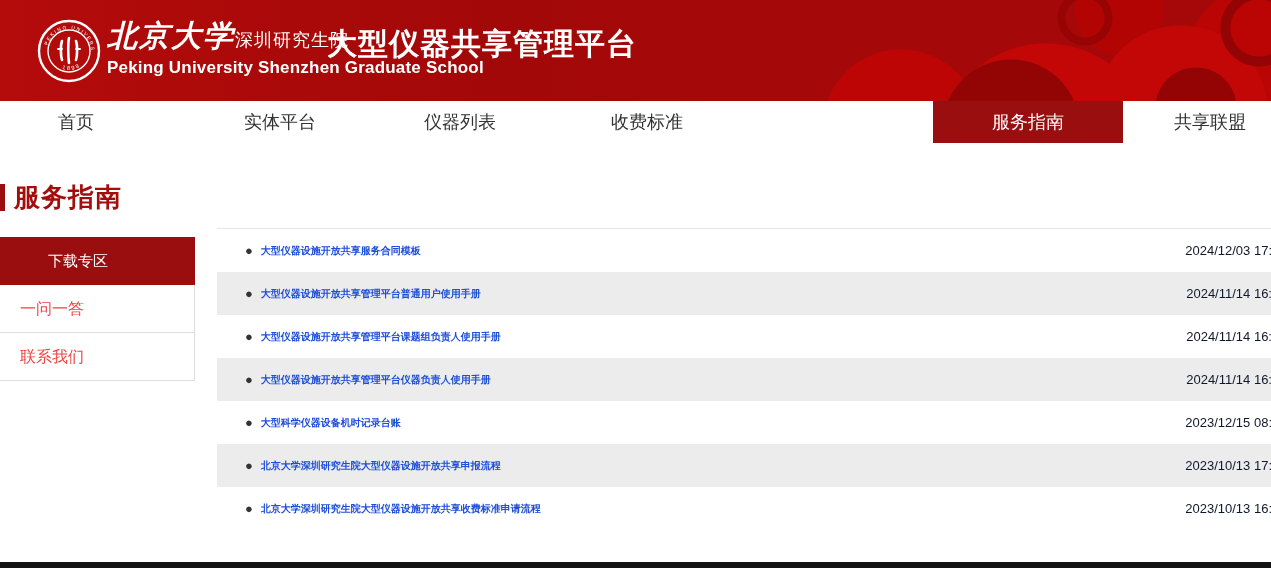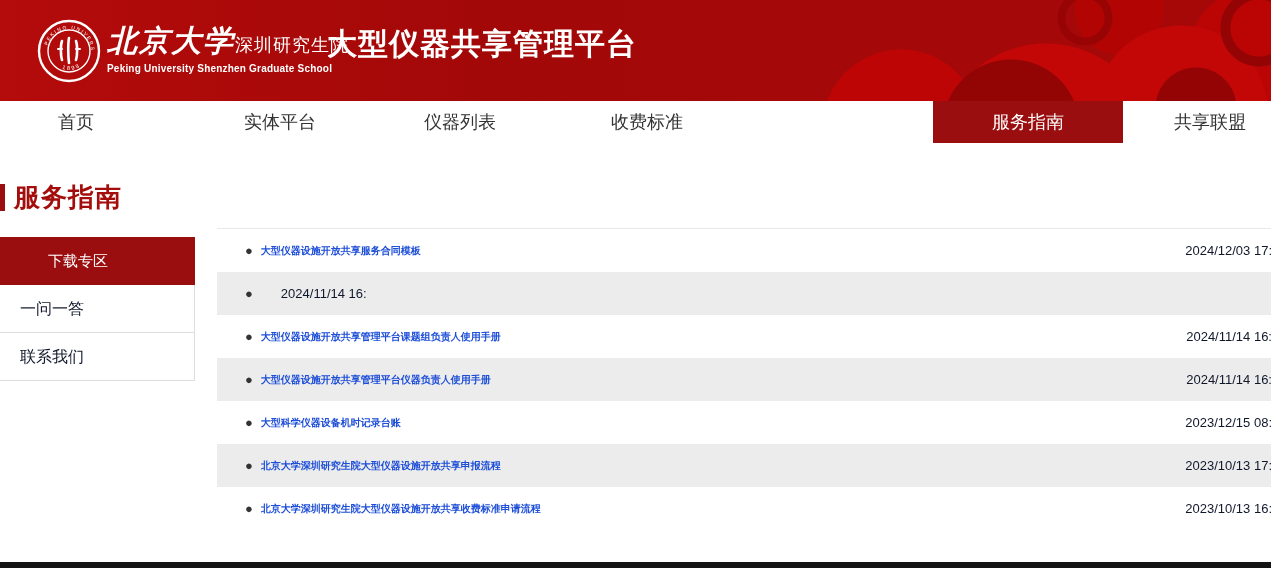--- a/index.html
+++ b/index.html
@@ -22,41 +22,41 @@
       radial-gradient(circle at 604px 55px, #BB0505 66px, rgba(187,5,5,0) 67px),
       radial-gradient(circle at 468px 10px, #B30404 44px, rgba(179,4,4,0) 45px);
   }
   .brand { position:absolute; top:0; left:37px; height:101px; display:flex; align-items:center; }
   .seal { width:64px; height:64px; flex:0 0 64px; }
   .brand-text { margin-left:6px; color:#fff; }
   .brand-cn-row { display:flex; align-items:baseline; }
   .cn-name { font-family:Liberation Mono, monospace; font-weight:bold; font-style:italic;
     font-size:30px; letter-spacing:2px; line-height:1; }
   .cn-suffix { font-size:18px; letter-spacing:1px; }
-  .en-name { font-size:10px; font-weight:bold; margin-top:5px; letter-spacing:0.2px; white-space:nowrap; }
+  .en-name { font-size:17px; font-weight:bold; margin-top:5px; letter-spacing:0.2px; white-space:nowrap; }
   .platform-title { position:absolute; left:327px; top:24px; color:#fff; font-size:30px;
     font-weight:bold; letter-spacing:1px; white-space:nowrap;text-align:center; }
 
   
   .nav { position:absolute; top:101px; left:0; width:1271px; height:42px; background:#fff; }
   .nav-item { position:absolute; top:0; height:42px; line-height:42px; text-align:center;
     font-size:18px; color:#333; text-decoration:none; display:block; width:190px;
     transform:translateX(-50%); cursor:pointer; white-space:nowrap; }
   .nav-item.active { background:#9B0E10; color:#fff; }
   .n0{left:76px;} .n1{left:280px;} .n2{left:460px;} .n3{left:647px;}
   .n4{left:852px;} .n5{left:1028px;} .n6{left:1210px;}
 
   
   .title-row { position:absolute; top:181px; left:0; height:32px; display:flex; align-items:center; }
   .title-bar { width:5px; height:27px; background:#9B0E10; }
   .page-title { margin-left:9px; font-size:26px; font-weight:bold; color:#A30D0B; letter-spacing:1px; }
 
   
   .sidebar { position:absolute; top:237px; left:0; width:195px; }
-  .side-item { height:48px; line-height:47px; padding-left:20px; font-size:16px; color:#0f172a;
+  .side-item { height:48px; line-height:47px; padding-left:20px; font-size:16px; color:#ef4444;
     background:#fff; border-bottom:1px solid #ddd; border-right:1px solid #ddd; cursor:pointer; }
   .side-item.active { background:#9B0E10; color:#fff; border-color:#9B0E10; font-size:15px;padding-left:48px; }
 
   
   .doc-list { position:absolute; top:228px; left:217px; width:1080px; border-top:1px solid #e8e8e8; }
   .doc-row { height:43px; display:flex; align-items:center; padding:0 25px 0 28px; background:#fff; cursor:pointer; }
   .doc-row.alt { background:#ECECEC; }
   .bullet { color:#333; font-size:13px; margin-right:8px; flex:0 0 auto; }
   .doc-title { font-size:10px; color:#1d4ed8; white-space:nowrap; overflow:hidden; flex:1 1 auto;font-weight:bold; }
   .doc-date { font-size:13px; color:#0f172a; white-space:nowrap; margin-left:20px; flex:0 0 auto; }
@@ -114,20 +114,21 @@
   </div>
 
   <div class="doc-list">
     <div class="doc-row">
       <span class="bullet">●</span>
       <span class="doc-title">大型仪器设施开放共享服务合同模板</span>
       <span class="doc-date">2024/12/03 17:</span>
     </div>
     <div class="doc-row alt">
       <span class="bullet">●</span>
+      <span class="doc-title">大型仪器设施开放共享管理平台普通用户使用手册</span>
       <span class="doc-date">2024/11/14 16:</span>
     </div>
     <div class="doc-row">
       <span class="bullet">●</span>
       <span class="doc-title">大型仪器设施开放共享管理平台课题组负责人使用手册</span>
       <span class="doc-date">2024/11/14 16:</span>
     </div>
     <div class="doc-row alt">
       <span class="bullet">●</span>
       <span class="doc-title">大型仪器设施开放共享管理平台仪器负责人使用手册</span>

